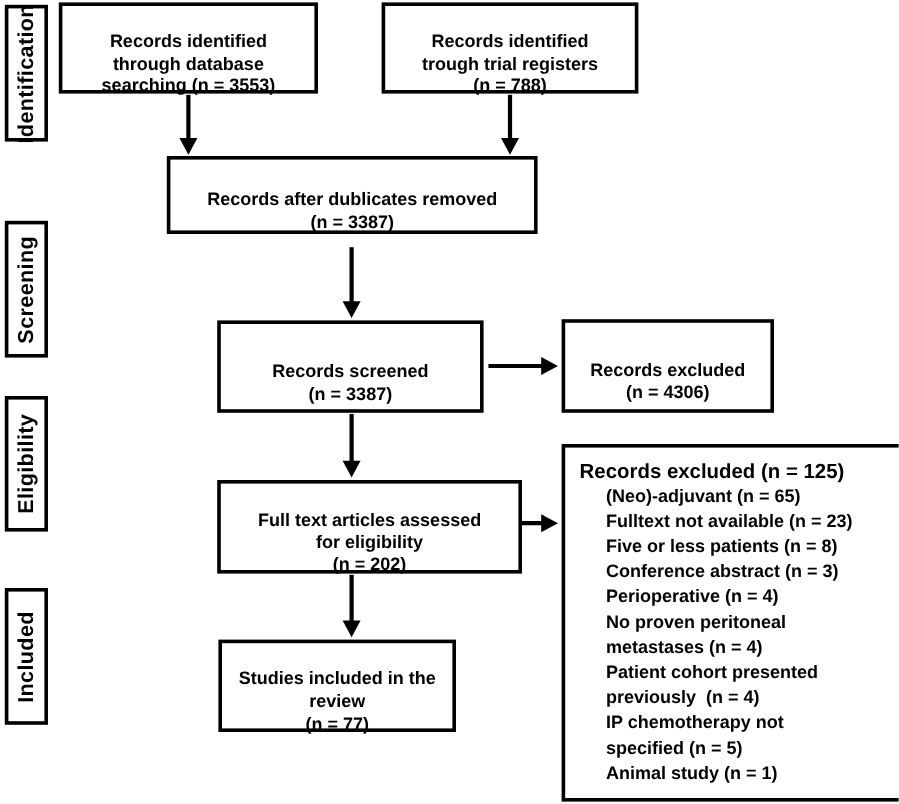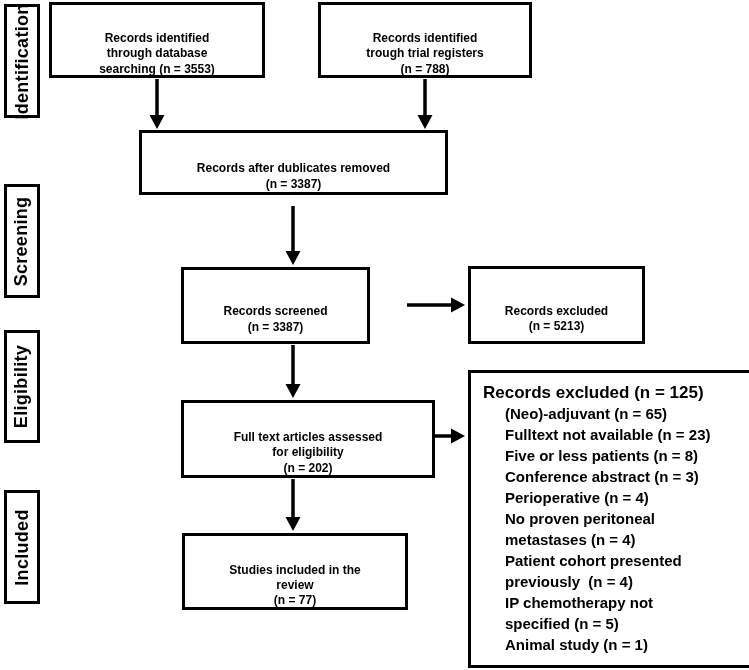--- a/index.html
+++ b/index.html
@@ -23,21 +23,21 @@
     background: #ffffff;
     border: 3px solid #000000;
     box-sizing: border-box;
     display: flex;
     align-items: center;
     justify-content: center;
   }
   .box-text {
     white-space: pre-line;
     text-align: center;
-    font-size: 12px;
+    font-size: 15px;
     line-height: 1.26;
     padding: 0 2px;
     margin-top: 28px;
   }
   .stage-box {
     position: absolute;
     left: 4px;
     width: 36px;
     background: #ffffff;
     border: 3px solid #000000;
@@ -126,27 +126,27 @@
     <div class="box-text">Records identified
 trough trial registers
 (n = 788)</div>
   </div>
 
   <div class="flow-box" style="left:139px;top:130px;width:309px;height:65px">
     <div class="box-text">Records after dublicates removed
 (n = 3387)</div>
   </div>
 
-  <div class="flow-box" style="left:181px;top:267px;width:189px;height:77px">
+  <div class="flow-box" style="left:181px;top:267px;width:222px;height:77px">
     <div class="box-text">Records screened
 (n = 3387)</div>
   </div>
   <div class="flow-box" style="left:468px;top:266px;width:177px;height:78px">
     <div class="box-text">Records excluded
-(n = 5213)</div>
+(n = 4306)</div>
   </div>
 
   <div class="flow-box" style="left:181px;top:400px;width:254px;height:78px">
     <div class="box-text">Full text articles assessed
 for eligibility
 (n = 202)</div>
   </div>
 
   <div class="flow-box excl-box" style="left:468px;top:370px;width:317px;height:298px">
     <div class="excl-heading">Records excluded (n = 125)</div>
@@ -157,19 +157,19 @@
     <div class="excl-item">Perioperative (n = 4)</div>
     <div class="excl-item">No proven peritoneal
 metastases (n = 4)</div>
     <div class="excl-item">Patient cohort presented
 previously  (n = 4)</div>
     <div class="excl-item">IP chemotherapy not
 specified (n = 5)</div>
     <div class="excl-item">Animal study (n = 1)</div>
   </div>
 
-  <div class="flow-box" style="left:182px;top:533px;width:226px;height:77px">
+  <div class="flow-box" style="left:182px;top:533px;width:198px;height:77px">
     <div class="box-text">Studies included in the
 review
 (n = 77)</div>
   </div>
 
 </div>
 
 </body></html>

